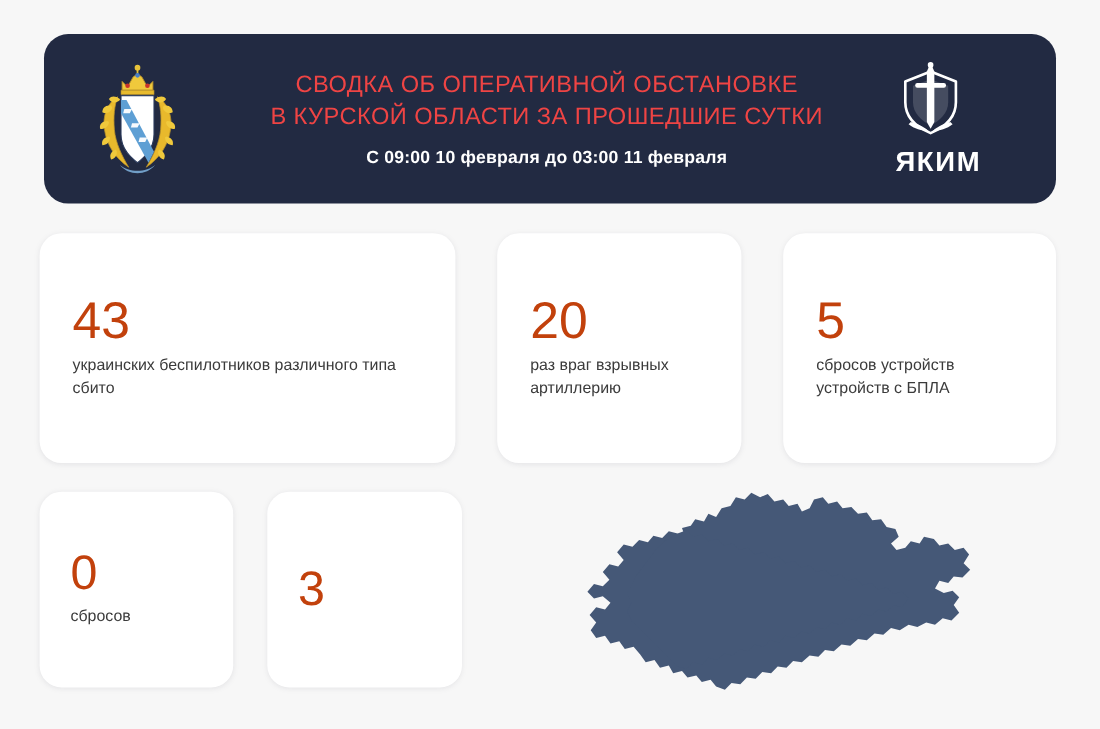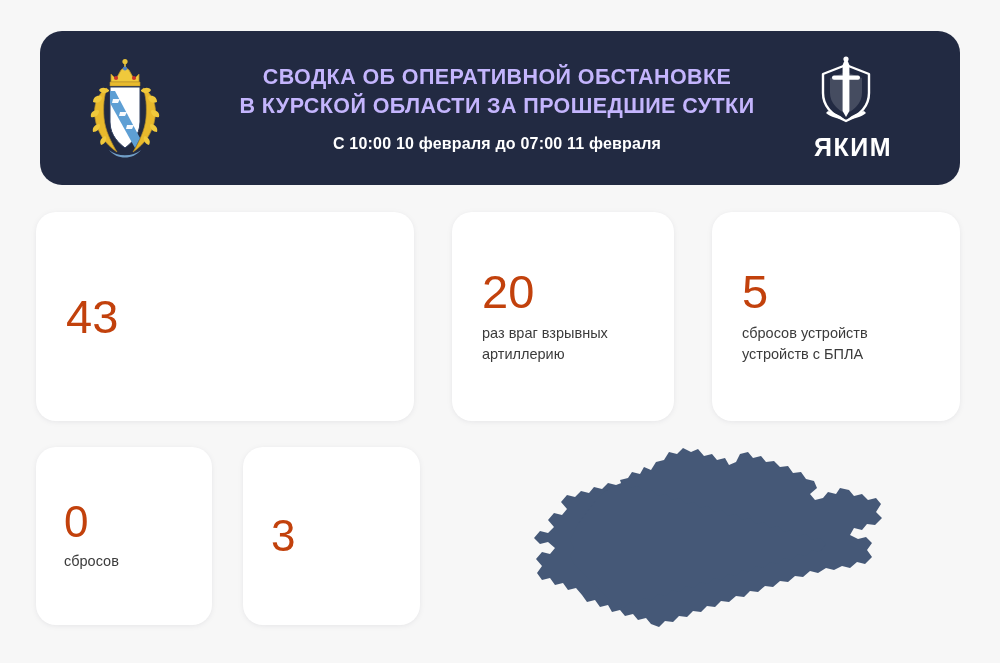--- a/index.html
+++ b/index.html
@@ -43,23 +43,23 @@
     flex: 0 0 110px;
   }
 
   .header-text {
     flex: 1 1 auto;
     text-align: center;
     padding: 0 6px;
   }
 
   .header-title {
-    color: #c4b5fd;
+    color: #ef4444;
     font-size: 21.5px;
-    font-weight: 700;
+    font-weight: 400;
     letter-spacing: 0.4px;
     line-height: 1.33;
     text-transform: uppercase;
     white-space: nowrap;
   }
 
   .header-subtitle {
     color: #ffffff;
     font-size: 16px;
     font-weight: 700;
@@ -181,21 +181,21 @@
         <path d="M37 58 l7 0 l-2 4 l-6 0 z" fill="#ffffff" opacity="0.95"></path>
         <path d="M44 71 l7 0 l-2 4 l-6 0 z" fill="#ffffff" opacity="0.95"></path>
 
         <path d="M26 96 c8 7 24 7 32 0 c-8 10 -24 10 -32 0 Z" fill="#7fb3de" opacity="0.85"></path>
       </svg>
     </div>
 
     <div class="header-text">
       <div class="header-title">СВОДКА ОБ ОПЕРАТИВНОЙ ОБСТАНОВКЕ</div>
       <div class="header-title">В КУРСКОЙ ОБЛАСТИ ЗА ПРОШЕДШИЕ СУТКИ</div>
-      <div class="header-subtitle">С 10:00 10 февраля до 07:00 11 февраля</div>
+      <div class="header-subtitle">С 09:00 10 февраля до 03:00 11 февраля</div>
     </div>
 
     <div class="logo-wrap">
       <svg width="64" height="76" viewBox="0 0 64 76">
 
         <path d="M32 10 L55 19 V38 C55 52 44 61 32 66 C20 61 9 52 9 38 V19 Z" fill="none" stroke="#ffffff" stroke-width="2.4" stroke-linejoin="round"></path>
         <path d="M32 17 L48 23 V38 C48 48 40 55 32 59 C24 55 16 48 16 38 V23 Z" fill="#ffffff" opacity="0.16"></path>
 
         <path d="M32 2 L35.4 10 V56 L32 62 L28.6 56 V10 Z" fill="#ffffff"></path>
 
@@ -207,20 +207,21 @@
         <path d="M50 56 C44 58 38 60 34 64 C40 64 47 62 52 58 Z" fill="#ffffff"></path>
       </svg>
       <div class="logo-word">ЯКИМ</div>
     </div>
 
   </div>
 
   <div class="card" id="card-drones">
     <div class="card-inner">
       <div class="card-number">43</div>
+      <div class="card-label">украинских беспилотников различного типа сбито</div>
     </div>
   </div>
 
   <div class="card" id="card-artillery">
     <div class="card-inner">
       <div class="card-number">20</div>
       <div class="card-label">раз враг взрывных артиллерию</div>
     </div>
   </div>
 

